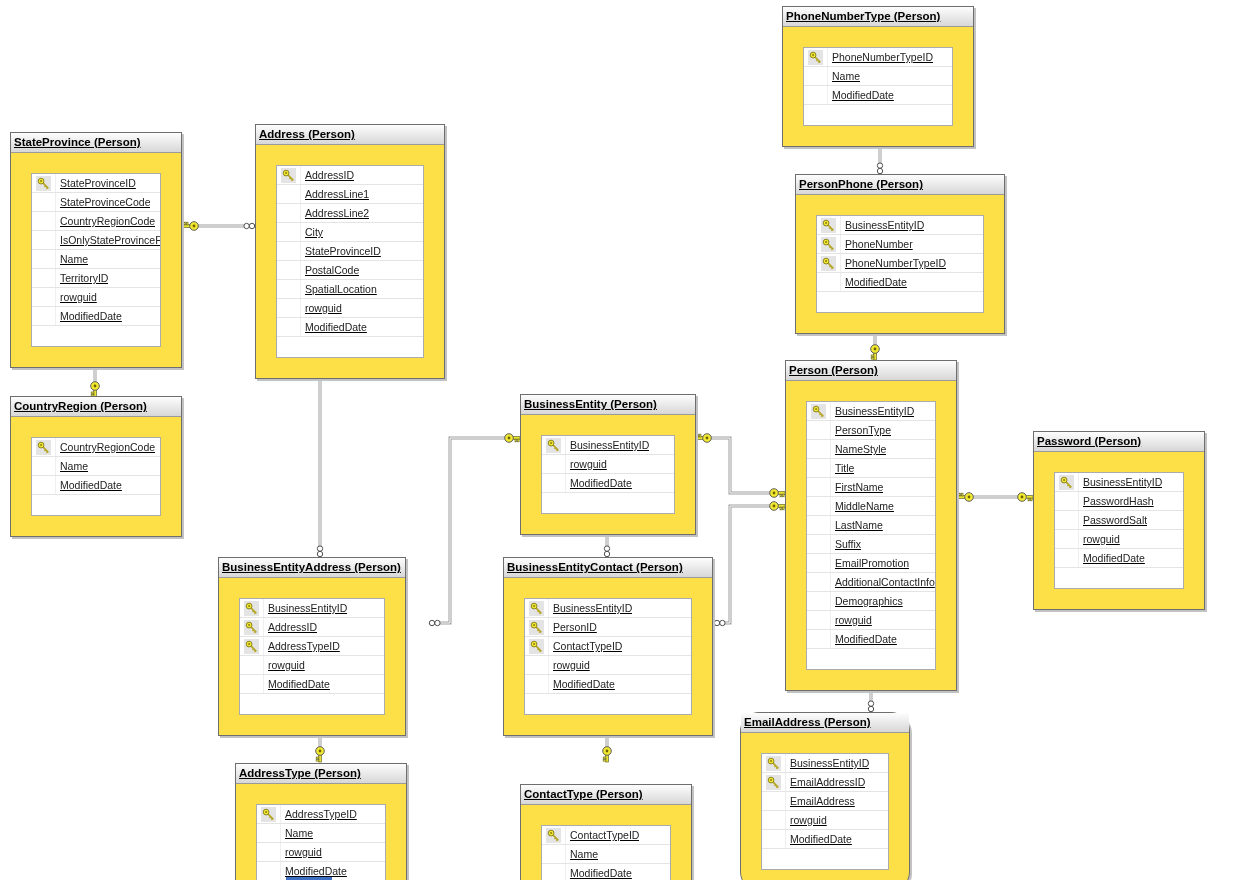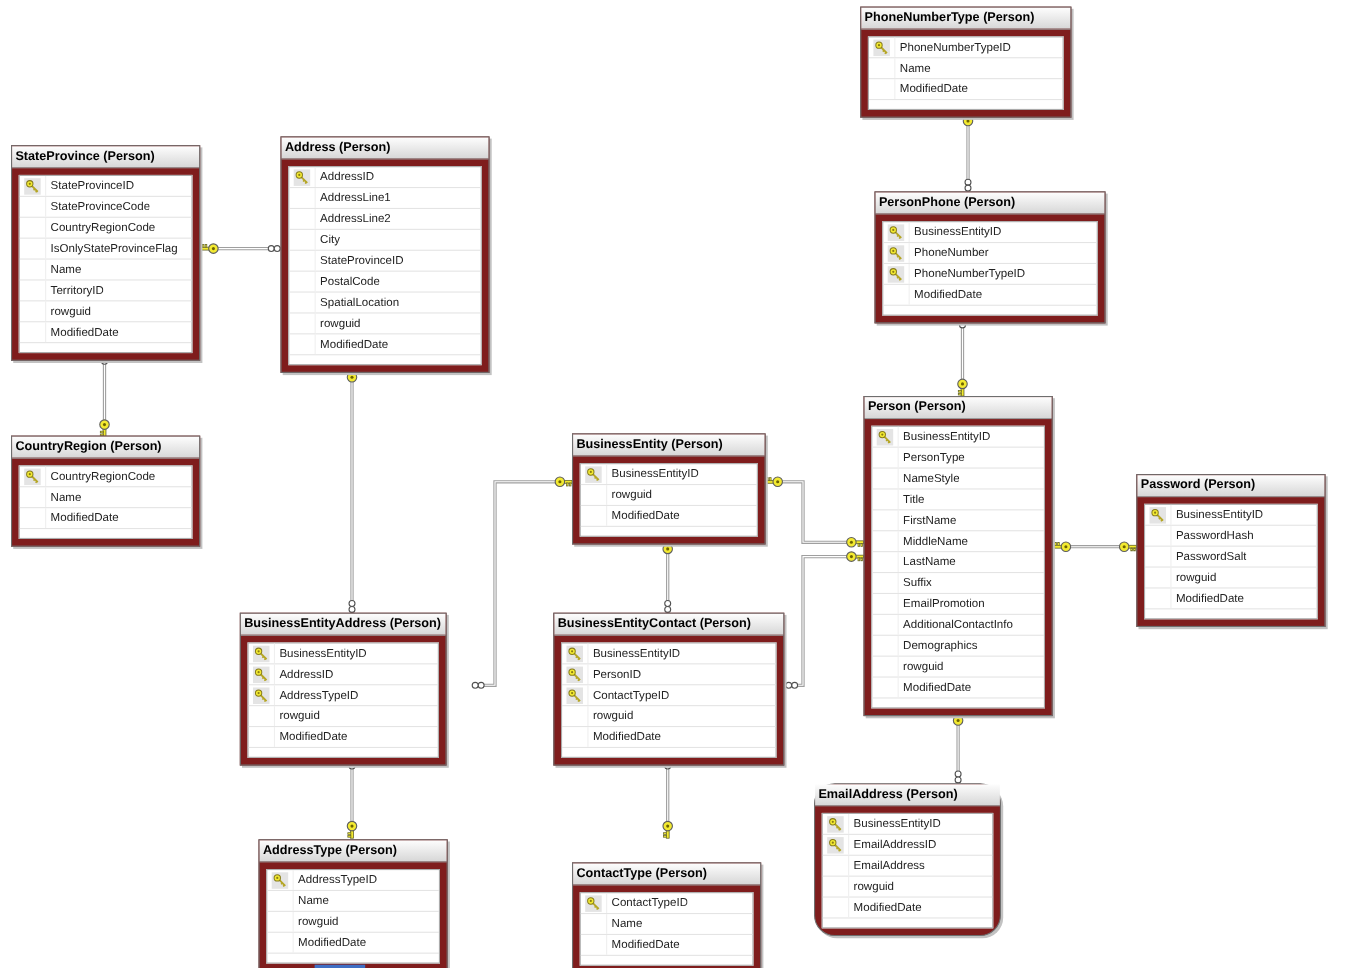--- a/index.html
+++ b/index.html
@@ -1,42 +1,43 @@
 <!DOCTYPE html>
 <html style="--canvas_bg: #ffffff; --table_border: #6e6e6e; --table_shadow: #c2c2c2; --header_gradient_top: #fdfdfd; --header_gradient_bottom: #d7d7d7; --header_divider: #9a9a9a; --inner_border: #ababab; --row_divider: #e4e4e4; --text: #222222; --connector: #9f9f9f; --key_yellow: #f3ea30; --key_outline: #6b6b2a; --pk_icon_bg: #e4e4e4; --artifact_blue: #3f6fc4;"><head>
 <meta charset="utf-8">
 <style>
   html,body{margin:0;padding:0;background:#fff;font-family:"Liberation Sans",sans-serif;}
   #canvas{position:relative;overflow:hidden;background:var(--canvas_bg,#fff);}
   .tbl{
     position:absolute;
-    background:#7f1d1d;
+    background:#fde047;
     border:1px solid var(--table_border,#6e6e6e);
     box-shadow:2px 2px 0 var(--table_shadow,#bfbfbf);
     box-sizing:border-box;
+    text-decoration:underline;
   }
   .tbl-header{
     height:19px;
     line-height:19px;
     padding:0 3px;
     font-size:11.5px;
     font-weight:bold;
     color:#000;
     background:linear-gradient(var(--header_gradient_top,#fcfcfc),var(--header_gradient_bottom,#d8d8d8));
     border-bottom:1px solid var(--header_divider,#9a9a9a);
     white-space:nowrap;
     overflow:hidden;
     cursor:default;
     user-select:none;
   }
   .tbl-body{
-    margin:6px;
+    margin:20px;
     border:1px solid var(--inner_border,#aaaaaa);
     background:#fff;
-    padding-bottom:8px;
+    padding-bottom:20px;
   }
   .col-row{
     display:flex;
     align-items:center;
     height:19px;
     box-sizing:border-box;
     border-bottom:1px solid var(--row_divider,#e4e4e4);
   }
   .key-cell{
     flex:0 0 24px;

